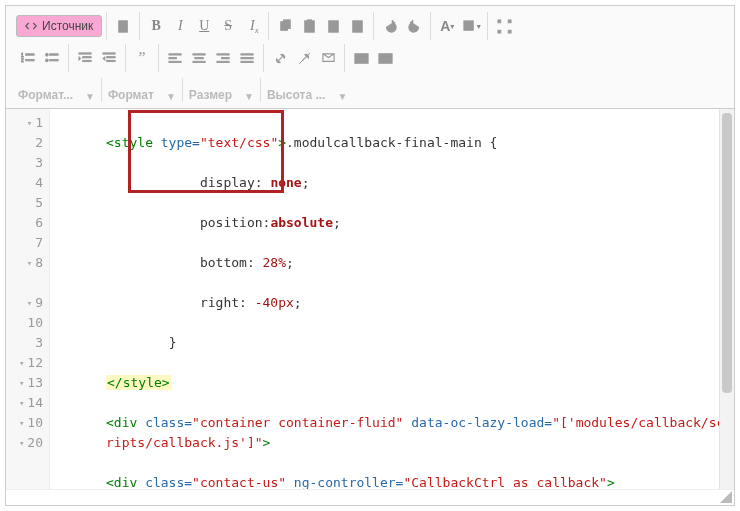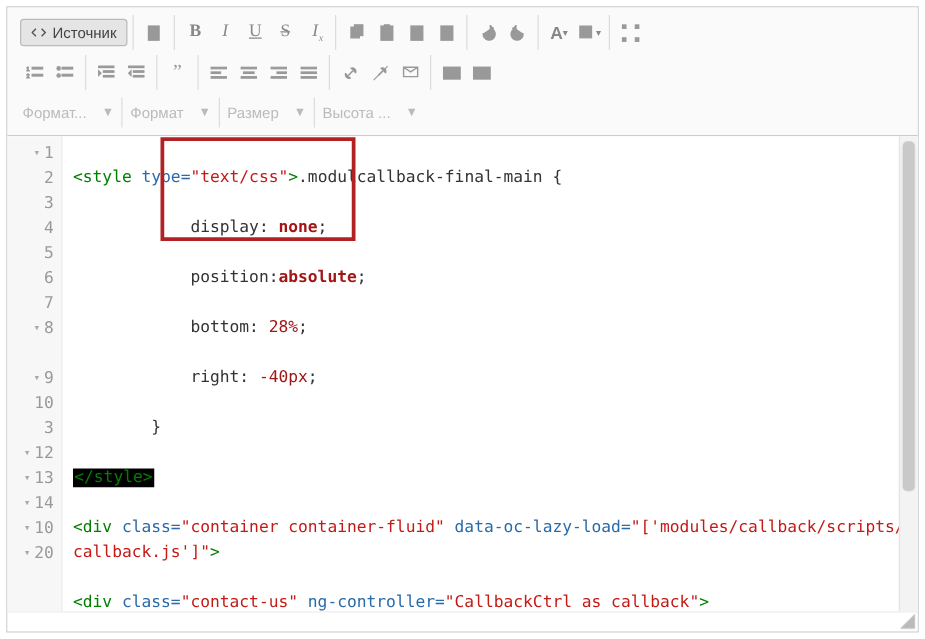--- a/index.html
+++ b/index.html
@@ -44,29 +44,30 @@
     cursor: pointer;
     border-radius: 2px;
     font-size: 14px;
   }
   .tb-btn svg { width: 15px; height: 15px; stroke: #999; fill:#999; }
   .source-btn {
     display: inline-flex; align-items: center;
     border: 1px solid #bbb; border-radius: 3px;
     padding: 3px 8px; font-size: 12px; color: #444;
     cursor: pointer; gap: 5px;
-    background:#e5e5e5;
+    background:#f9a8d4;
   }
   .source-btn svg { width:12px; height:12px; stroke:#555; fill:none; }
   .combo {
-    display: inline-flex; align-items: center;
+    display: inline-flex; align-items: flex-end;
     padding: 0 6px; height: 24px;
     font-size: 12px; color: #bbb;
     cursor: pointer;
     border-right:1px solid #ddd;
+    font-weight:bold;
   }
   .combo .caret { margin-left: 12px; color:#bbb; font-size:10px;}
   .code-area {
     flex: 1;
     display: flex;
     font-family: Consolas, Menlo, monospace;
     font-size: 13px;
     line-height: 20px;
     overflow: hidden;
     position: relative;
@@ -84,29 +85,29 @@
   .gutter .ln { display:flex; justify-content:flex-end; align-items:center; height:20px; gap:3px;}
   .gutter .fold { color:#aaa; font-size:9px; width:9px; }
   .gutter .ln.double { height:40px; align-items:flex-start;}
   .code {
     flex:1;
     padding: 4px 8px;
     white-space: pre;
     position: relative;
     overflow:auto;
   }
-  .cl { height:20px; position:relative; white-space:pre-wrap; word-break:break-all;}
+  .cl { height:20px; position:relative; white-space:pre-wrap; word-break:break-all;margin-left:48px;}
   .cl.double { height:40px;}
   .tag { color: #008000; }
   .attr { color: #2a6aa8; }
   .str  { color: #c41a16; }
   .prop { color: #333; }
   .val  { color: #a31515; font-weight: bold; }
   .num  { color: #a31515; }
-  .hl-close { background: #000000; padding:0 1px;}
+  .hl-close { background: #fef9c3; padding:0 1px;}
   .redbox {
     position:absolute;
     border: 3px solid #b22222;
     pointer-events:none;
     left: 78px; top: 1px;
     width: 156px; height: 83px;
   }
   .scrollbar-v {
     position:absolute; right:0; top:0; bottom:0; width:15px;
     background:#f3f3f3; border-left:1px solid #e4e4e4;

